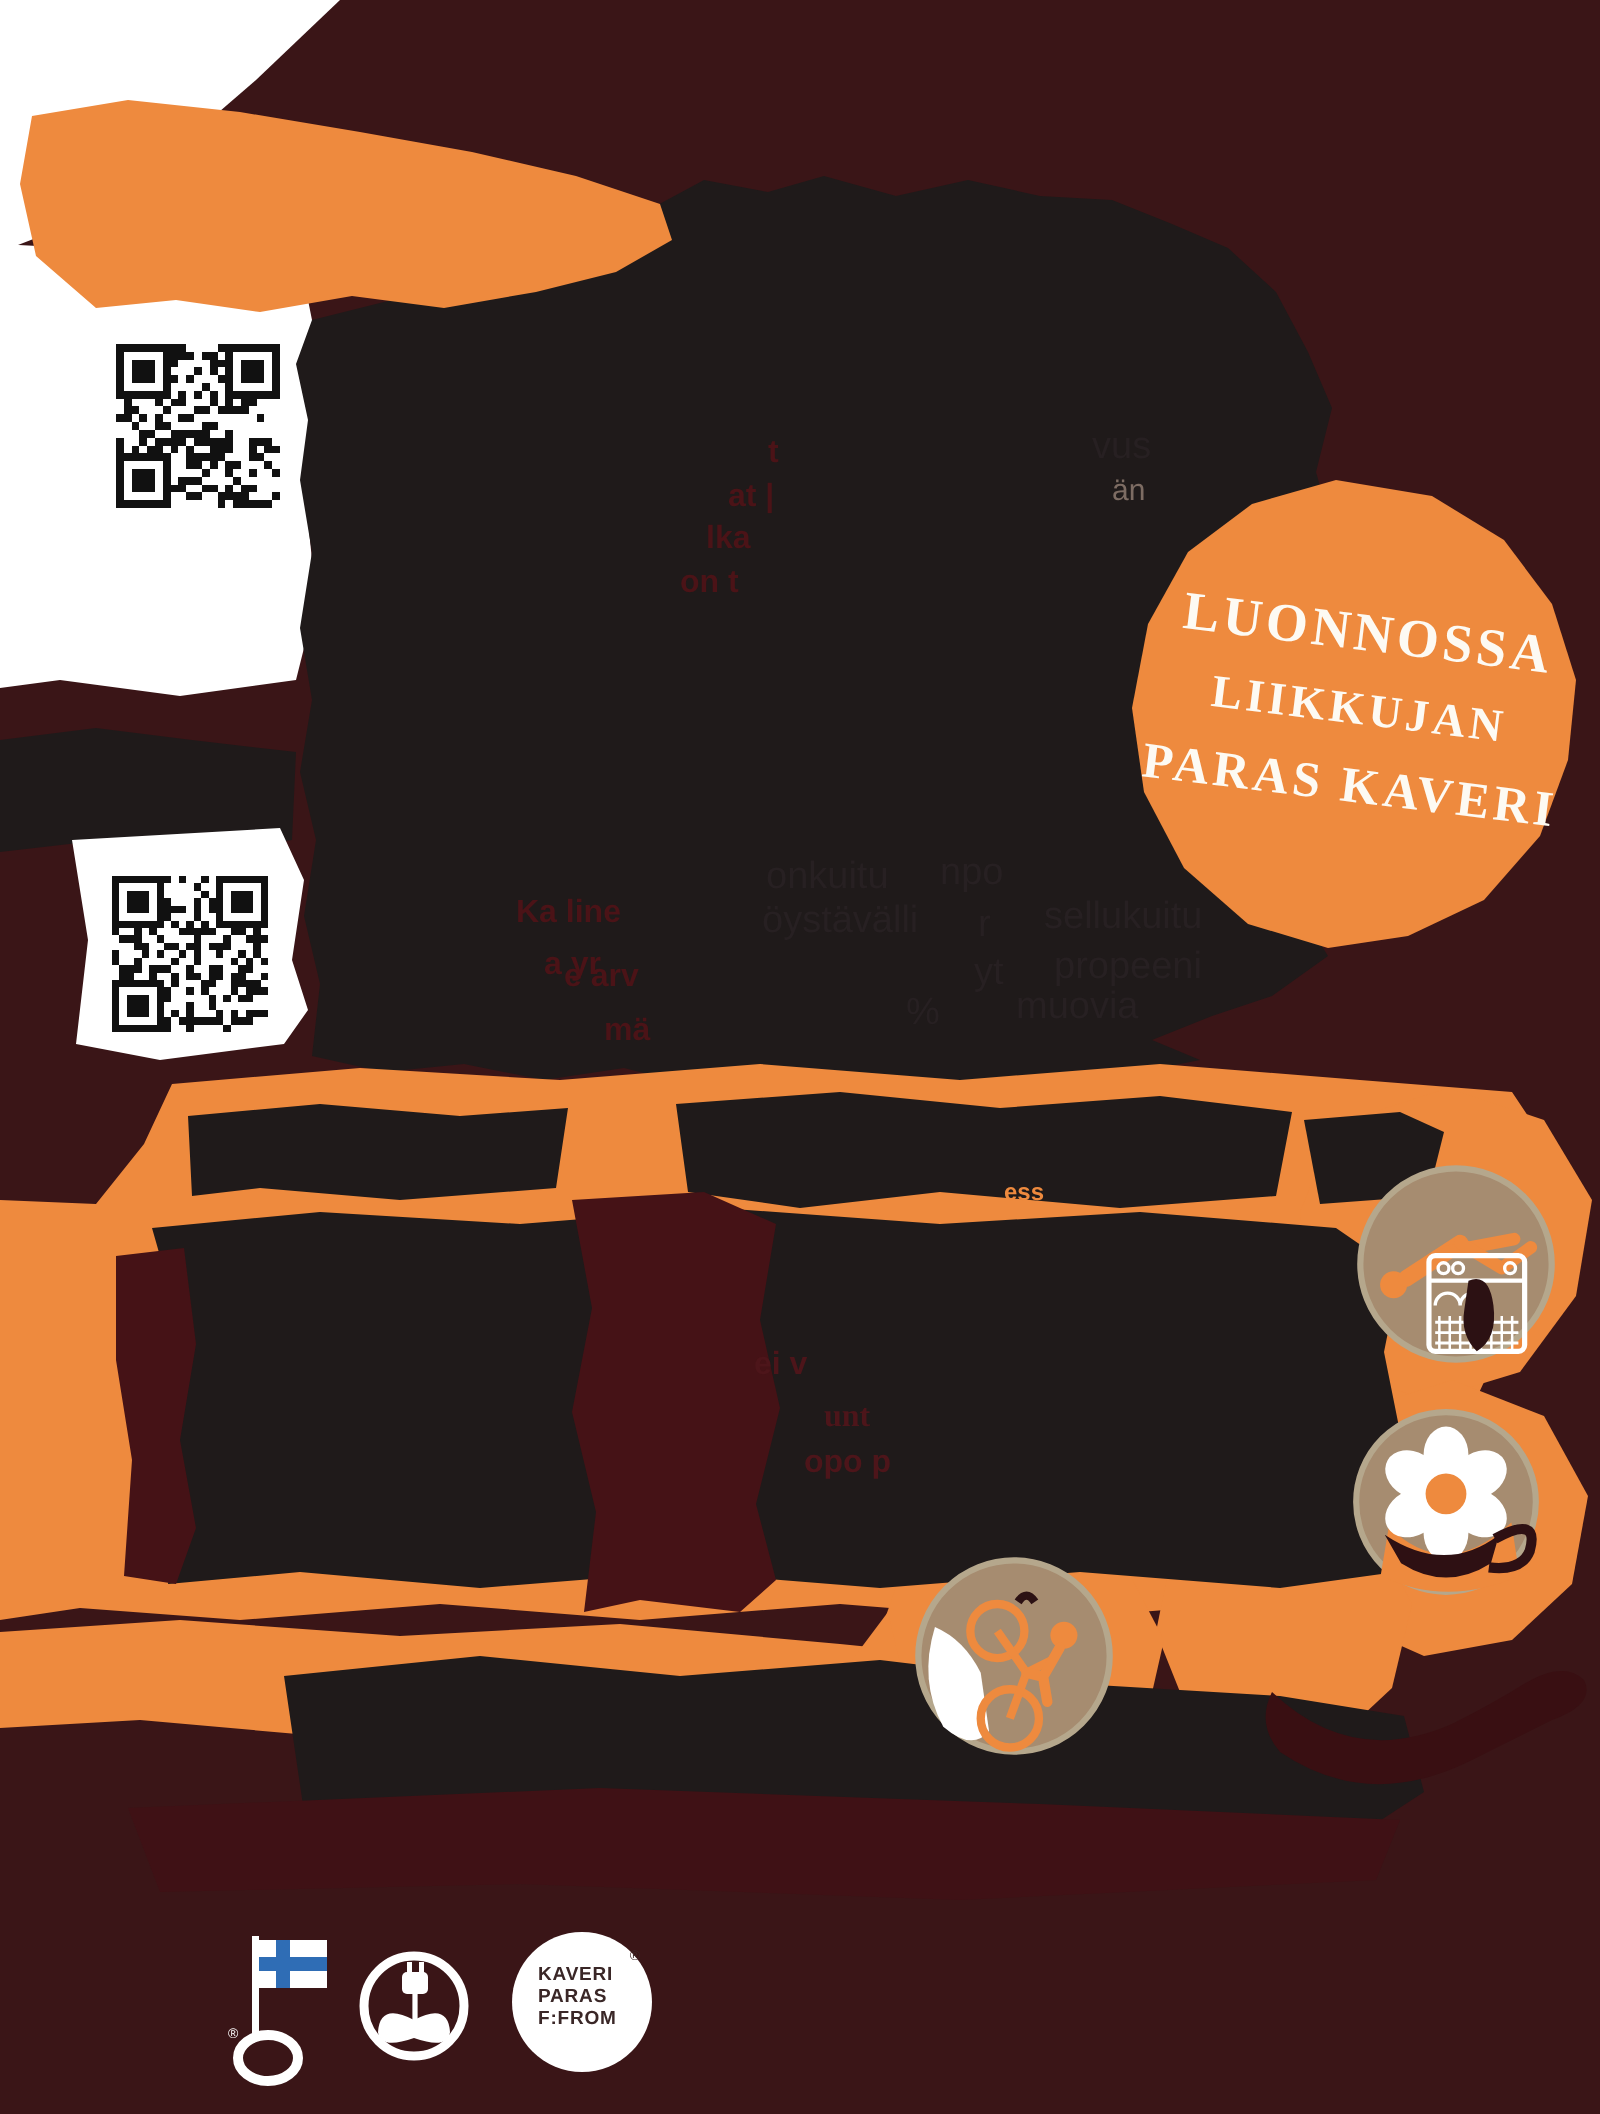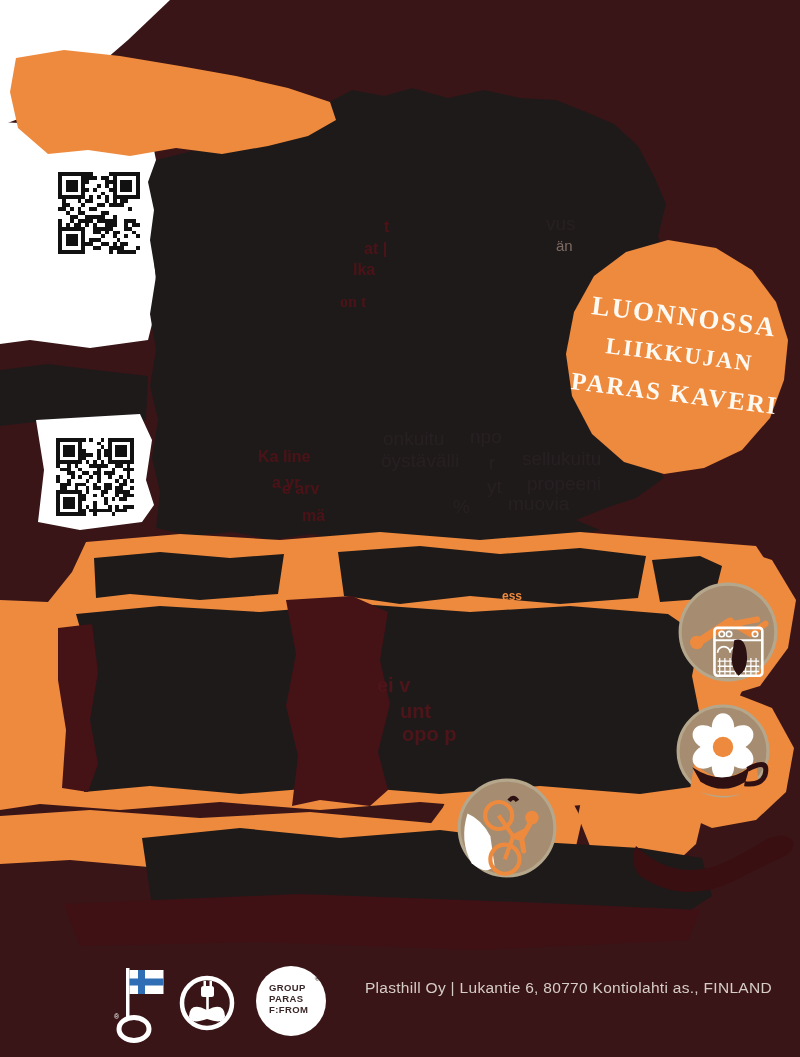--- a/index.html
+++ b/index.html
@@ -20,21 +20,21 @@
     font-family:"Liberation Serif",serif;font-weight:bold;letter-spacing:2px;
   }
   .badge .l1{font-size:27px;line-height:40px;}
   .badge .l2{font-size:23px;line-height:38px;}
   .badge .l3{font-size:25px;line-height:40px;white-space:nowrap;}
   
   #fragments-layer{position:absolute;inset:0;z-index:2;}
   .frag{position:absolute;white-space:nowrap;}
   .fg-dark{font-size:19px;color:#272022;}
   .fg-red{font-size:16px;font-weight:600;color:#4b1317;}
-  .fg-red2{font-size:20px;font-weight:600;color:#4d151a;}
+  .fg-red2{font-size:16px;font-weight:600;color:#4d151a;}
   .fg-orange{font-size:12px;font-weight:700;color:var(--orange,#ee8a3e);}
   .fg-gray{font-size:15px;color:#7d6c63;}
   
   .ficon{position:absolute;z-index:3;}
   .ficon svg{overflow:visible;display:block;}
   .ic-dishwasher{left:676px;top:580px;width:104px;height:104px;}
   .ic-flower{left:674px;top:702px;width:98px;height:98px;}
   .ic-thermo{left:587px;top:770px;width:98px;height:98px;}
   .ic-cyclist{left:455px;top:776px;width:104px;height:104px;}
   .tlabel{font-family:"Liberation Sans",sans-serif;font-size:7px;font-weight:bold;fill:#fff;}
@@ -384,36 +384,36 @@
     <div class="badge-line l2">LIIKKUJAN</div>
     <div class="badge-line l3">PARAS KAVERI</div>
   </div>
 
   <div id="fragments-layer">
       <span class="frag fg-dark" style="left: 546px; top: 213px;">vus</span>
       <span class="frag fg-gray" style="left: 556px; top: 237px;">än</span>
       <span class="frag fg-red" style="left: 384px; top: 218px;">t</span>
       <span class="frag fg-red" style="left: 364px; top: 240px;">at |</span>
       <span class="frag fg-red" style="left: 353px; top: 261px;">lka</span>
-      <span class="frag fg-red" style="left: 340px; top: 293px; font-family: Liberation Serif, serif;">on t</span>
+      <span class="frag fg-red" style="left: 340px; top: 283px;">on t</span>
       <span class="frag fg-dark" style="left: 383px; top: 428px;">onkuitu</span>
       <span class="frag fg-dark" style="left: 470px; top: 426px;">npo</span>
       <span class="frag fg-dark" style="left: 381px; top: 450px;">öystävälli</span>
       <span class="frag fg-dark" style="left: 489px; top: 452px;">r</span>
       <span class="frag fg-dark" style="left: 522px; top: 448px;">sellukuitu</span>
       <span class="frag fg-dark" style="left: 487px; top: 476px;">yt</span>
       <span class="frag fg-dark" style="left: 527px; top: 473px;">propeeni</span>
       <span class="frag fg-dark" style="left: 453px; top: 496px;">%</span>
       <span class="frag fg-dark" style="left: 508px; top: 493px;">muovia</span>
       <span class="frag fg-red" style="left: 258px; top: 448px;">Ka line</span>
       <span class="frag fg-red" style="left: 272px; top: 458px; margin-top: 16px;">a yr</span>
       <span class="frag fg-red" style="left: 282px; top: 480px;">e arv</span>
       <span class="frag fg-red" style="left: 302px; top: 507px;">mä</span>
       <span class="frag fg-red2" style="left: 377px; top: 674px;">ei v</span>
-      <span class="frag fg-red2" style="left: 400px; top: 700px;">unt</span>
+      <span class="frag fg-red2" style="left: 412px; top: 700px; font-family: Liberation Serif, serif;">unt</span>
       <span class="frag fg-red2" style="left: 402px; top: 723px;">opo p</span>
       <span class="frag fg-orange" style="left: 502px; top: 589px;">ess</span>
     </div>
 
   <div class="ficon ic-dishwasher">
     <svg width="104" height="104" viewBox="0 0 100 100">
       <circle cx="50" cy="50" r="46" fill="#a68c70" stroke="#b5a78c" stroke-width="3"></circle>
       <circle cx="20" cy="60" r="6.5" fill="#ee8a3e"></circle>
       <path d="M26,57 L52,40" stroke="#ee8a3e" stroke-width="8" stroke-linecap="round" fill="none"></path>
       <path d="M46,44 L78,38" stroke="#ee8a3e" stroke-width="6" stroke-linecap="round" fill="none"></path>
@@ -480,25 +480,24 @@
         <rect x="31.5" y="7" width="2.5" height="6" fill="#fff"></rect>
         <rect x="23" y="12" width="13" height="11" rx="2.5" fill="#fff"></rect>
         <rect x="28.2" y="23" width="2.6" height="14" fill="#fff"></rect>
         <path d="M29,36 Q12,27 11,42 Q12,51 29,45 Z" fill="#fff"></path>
         <path d="M29,36 Q46,27 47,42 Q46,51 29,45 Z" fill="#fff"></path>
       </svg>
     </div>
 
     <div class="logo lg-dff">
       <div class="dff-text">
-        <div>GROUP</div>
+        <div>KAVERI</div>
         <div>PARAS</div>
         <div>F:FROM</div>
       </div>
       <span class="dff-reg">®</span>
     </div>
 
     <div class="address">
-      <div>Plasthill Oy | Lukantie 6, 80770 Kontiolahti as., FINLAND</div>
     </div>
   </div>
 
 </div>
 
 </body></html>

